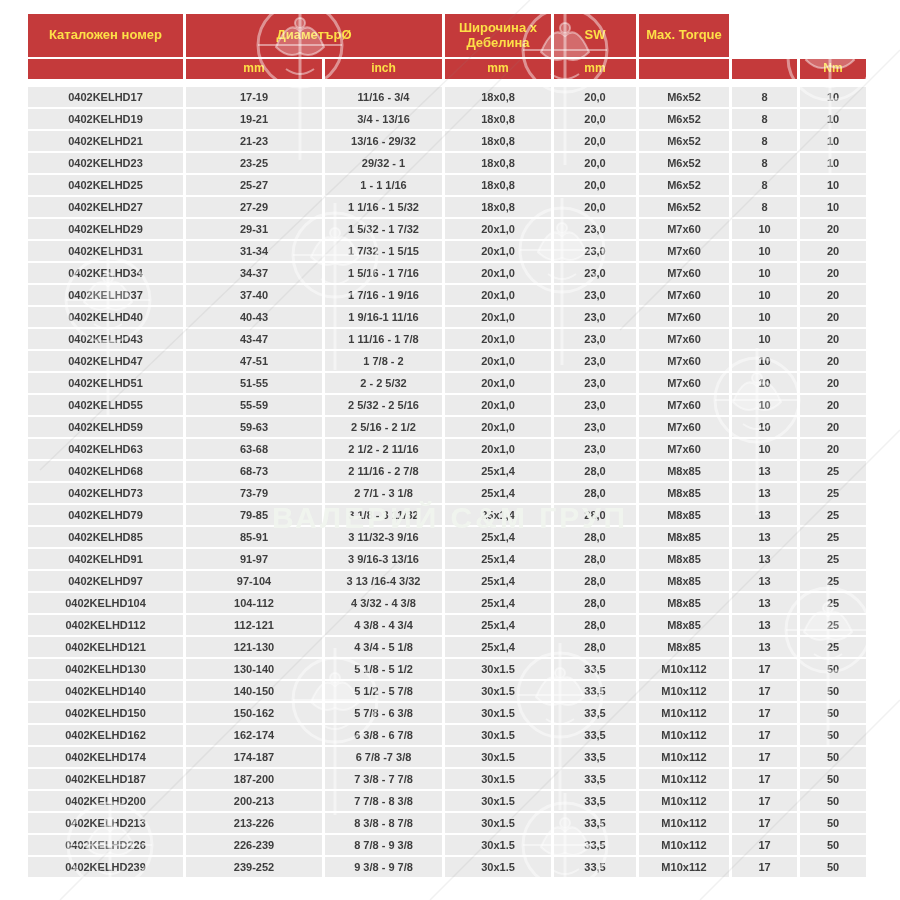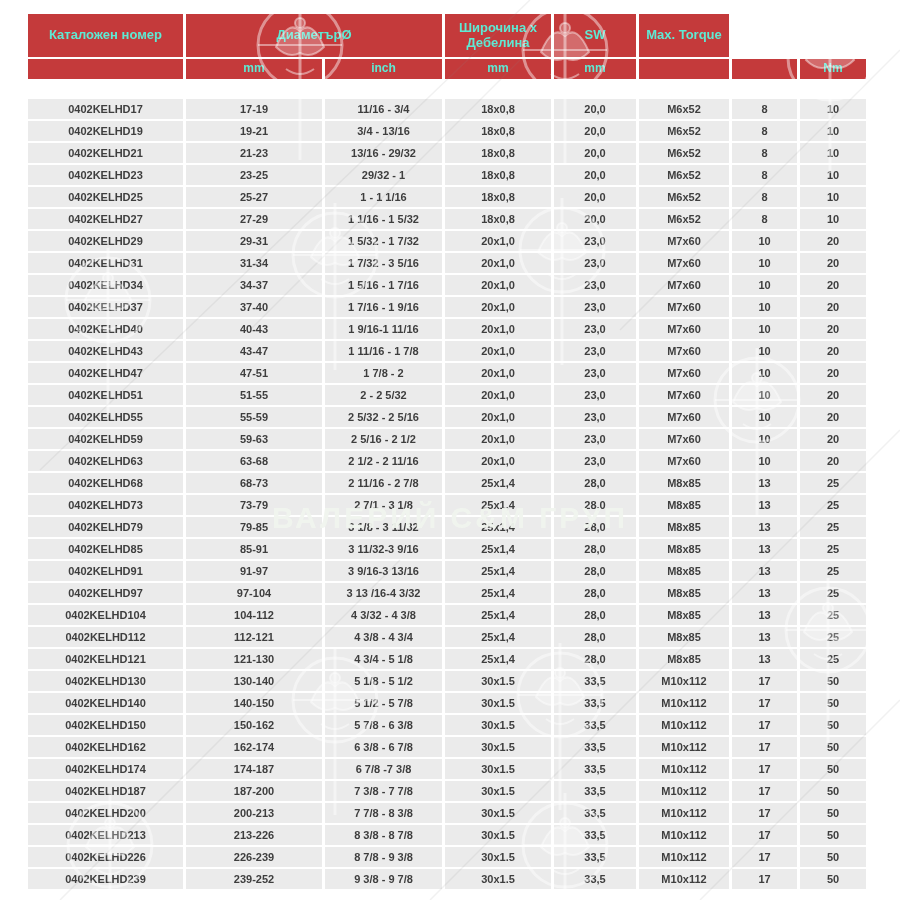--- a/index.html
+++ b/index.html
@@ -15,26 +15,26 @@
     margin-bottom:2px;
   }
   .cell{
     display:flex;align-items:center;justify-content:center;
     background:var(--gray,#ebebeb);
     font-weight:bold;font-size:11px;color:#3e3e3e;
     text-align:center;line-height:1.1;
     white-space:nowrap;overflow:hidden;
   }
   .head1 .cell,.head2 .cell{
-    background:var(--red,#c43a3b);color:#5eead4;
+    background:var(--red,#c43a3b);color:#fde047;
     white-space:normal;
   }
   .head1 .cell{height:43px;font-size:13px;padding:0 2px;box-sizing:border-box;}
   .head2 .cell{height:20px;font-size:12px;}
-  .head2{margin-bottom:20px;}
+  .head2{margin-bottom:8px;}
   .span2{grid-column:span 2;}
   .body-row .cell{height:20px;}
 
   #watermarks{position:absolute;left:0;top:0;z-index:10;pointer-events:none;}
 </style>
 </head>
 <body>
 
 <div id="screen">
 
@@ -123,21 +123,21 @@
           <div class="cell">1 5/32 - 1 7/32</div>
           <div class="cell">20x1,0</div>
           <div class="cell">23,0</div>
           <div class="cell">M7x60</div>
           <div class="cell">10</div>
           <div class="cell">20</div>
         </div>
         <div class="grid-row body-row">
           <div class="cell">0402KELHD31</div>
           <div class="cell">31-34</div>
-          <div class="cell">1 7/32 - 3 5/16</div>
+          <div class="cell">1 7/32 - 1 5/15</div>
           <div class="cell">20x1,0</div>
           <div class="cell">23,0</div>
           <div class="cell">M7x60</div>
           <div class="cell">10</div>
           <div class="cell">20</div>
         </div>
         <div class="grid-row body-row">
           <div class="cell">0402KELHD34</div>
           <div class="cell">34-37</div>
           <div class="cell">1 5/16 - 1 7/16</div>

